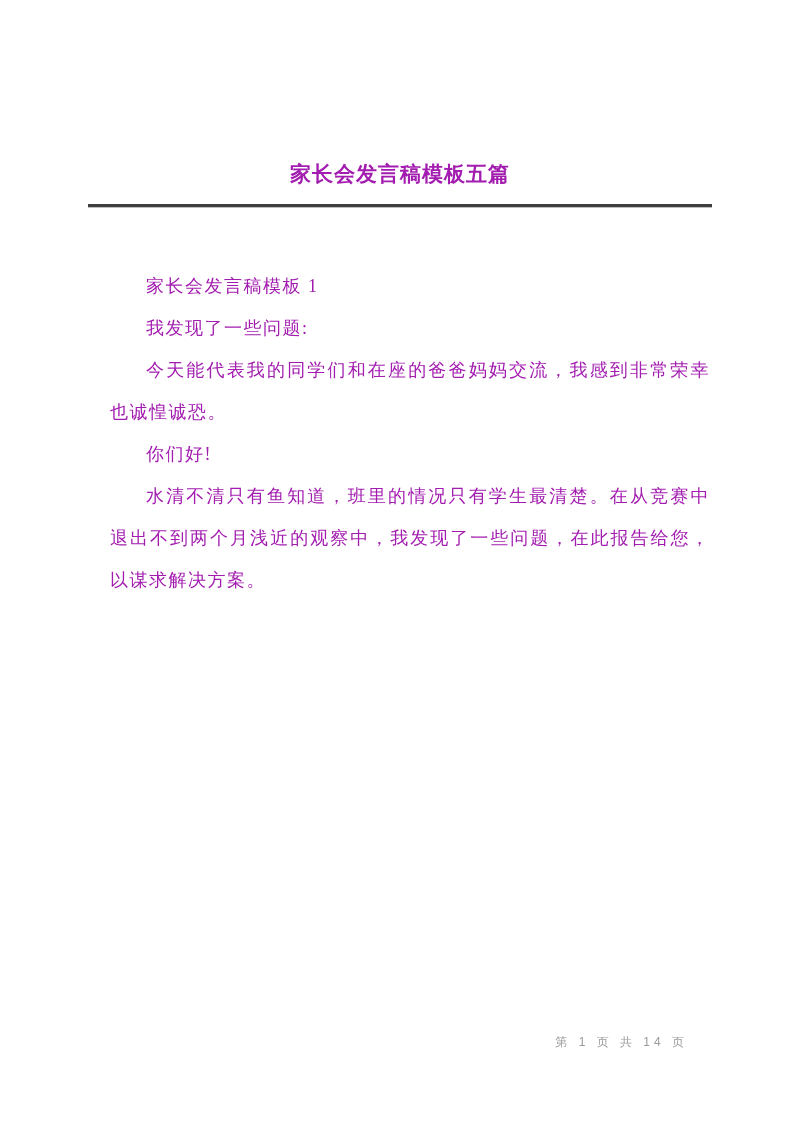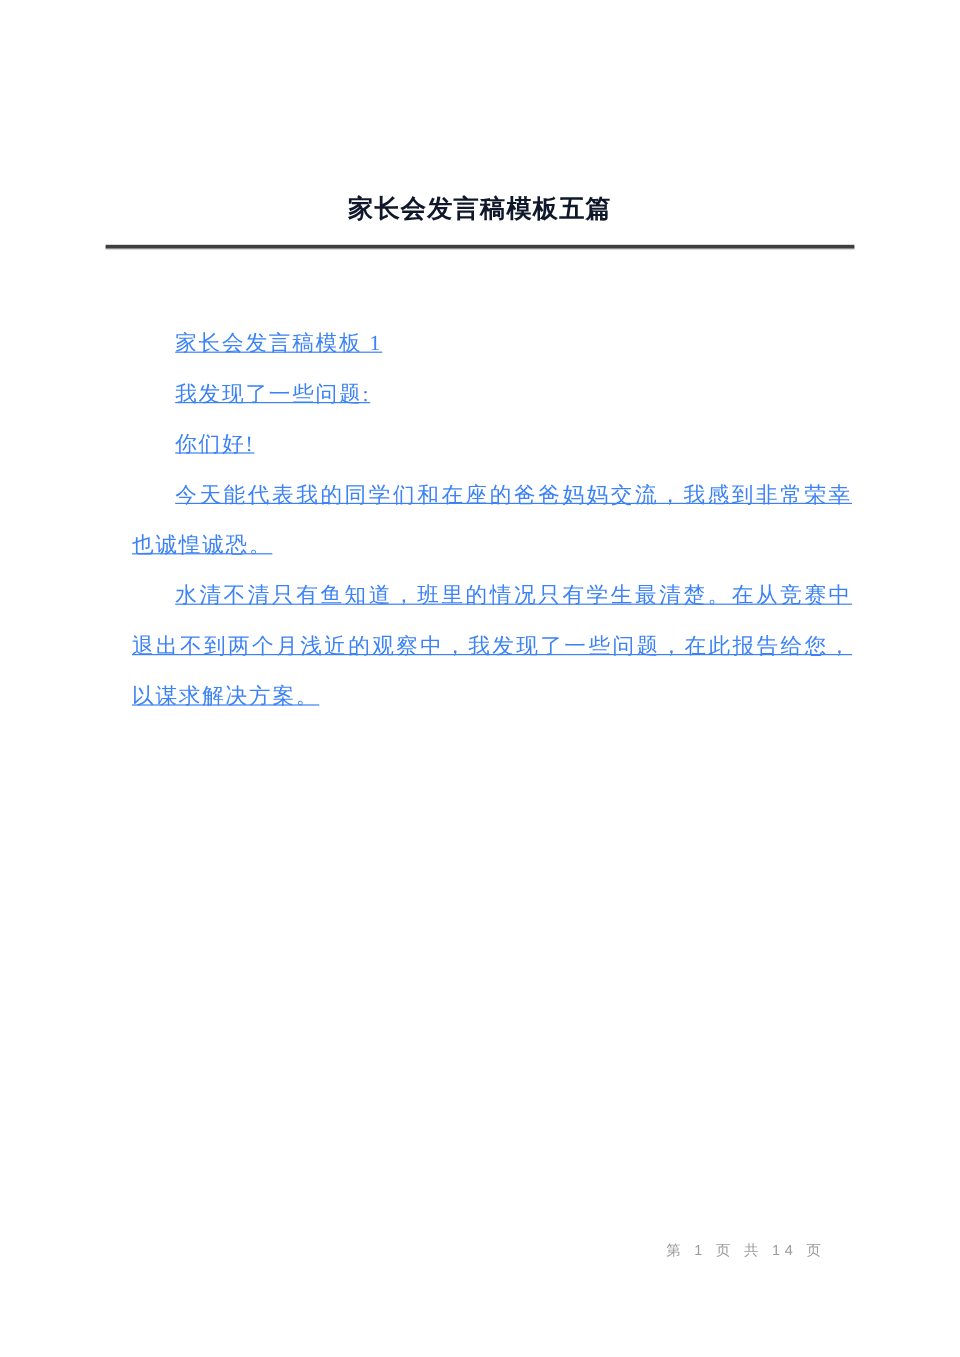--- a/index.html
+++ b/index.html
@@ -16,39 +16,38 @@
     font-family: "Liberation Serif", "DejaVu Serif", serif;
     color: #333333;
     overflow: hidden;
   }
   .doc-title {
     margin: 0;
     padding-top: 160px;
     text-align: center;
     font-size: 21px;
     font-weight: bold;
-    color: #0f172a;
+    color: #a21caf;
     letter-spacing: 1px;
   }
   .title-rule {
     margin: 16px auto 0 auto;
     width: 624px;
     height: 3px;
     background: #3f3f3f;
     box-shadow: 0 1px 0 rgba(0,0,0,0.25);
   }
   .doc-body {
     margin: 58px 102px 0 110px;
     width: 600px;
     font-size: 18px;
     line-height: 42px;
     text-align: justify;
     letter-spacing: 1.5px;
-    color: #3b82f6;
-    text-decoration: underline;
+    color: #a21caf;
   }
   .doc-body p {
     margin: 0;
     text-indent: 2em;
   }
   .page-footer {
     position: absolute;
     bottom: 80px;
     right: 112px;
     font-size: 12px;
@@ -63,22 +62,22 @@
 
 <div class="page">
 
   <h1 class="doc-title">家长会发言稿模板五篇</h1>
 
   <div class="title-rule"></div>
 
   <div class="doc-body">
     <p>家长会发言稿模板 1</p>
     <p>我发现了一些问题:</p>
+    <p>今天能代表我的同学们和在座的爸爸妈妈交流，我感到非常荣幸也诚惶诚恐。</p>
     <p>你们好!</p>
-    <p>今天能代表我的同学们和在座的爸爸妈妈交流，我感到非常荣幸也诚惶诚恐。</p>
     <p>水清不清只有鱼知道，班里的情况只有学生最清楚。在从竞赛中退出不到两个月浅近的观察中，我发现了一些问题，在此报告给您，以谋求解决方案。</p>
   </div>
 
   <div class="page-footer">
     <span>第 1 页 共 14 页</span>
   </div>
 
 </div>
 
 </body></html>

